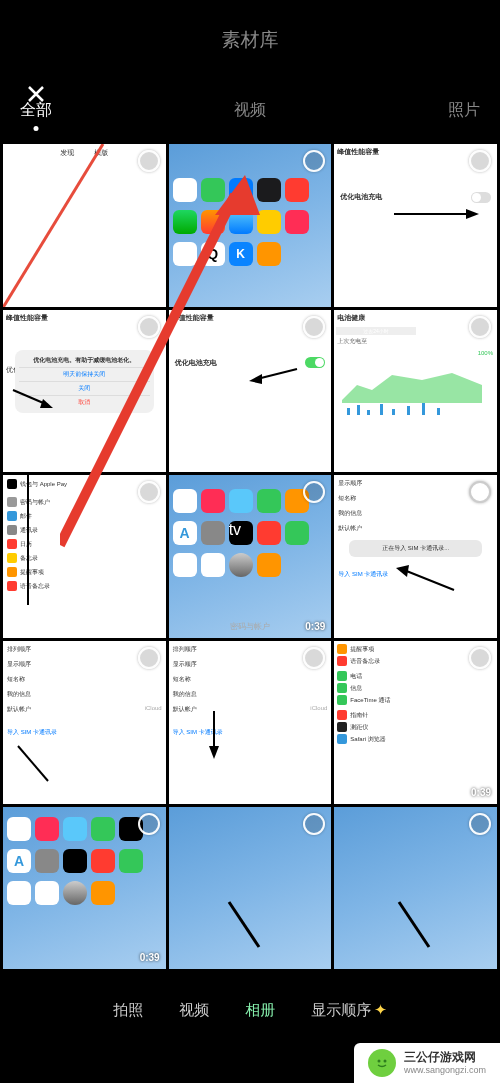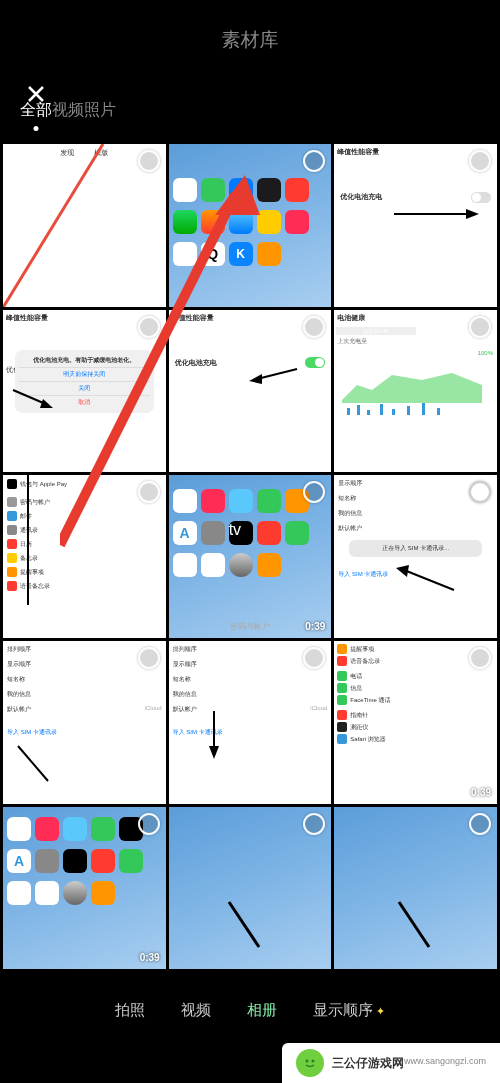--- a/index.html
+++ b/index.html
@@ -51,21 +51,21 @@
       width: 30px;
       height: 3px;
       background: #fff;
     }
     .chevron-down {
       margin-left: 6px;
       display: inline-flex;
     }
     .filter-tabs {
       display: flex;
-      justify-content: flex-start;
+      justify-content: space-between;
       margin-top: 30px;
       padding: 0 20px;
     }
     .filter-tab {
       font-size: 16px;
       color: #888;
       cursor: pointer;
       position: relative;
     }
     .filter-tab.active {
@@ -126,36 +126,36 @@
       position: absolute;
       left: 0; right: 0;
       bottom: 48px;
       height: 50px;
       display: flex;
       justify-content: center;
       align-items: center;
       gap: 36px;
       background: rgba(0,0,0,0.7);
     }
-    .bottom-tab { font-size: 15px; color: #ccc; cursor: pointer; display:flex; align-items:center;font-family:Liberation Mono, monospace; }
+    .bottom-tab { font-size: 15px; color: #ccc; cursor: pointer; display:flex; align-items:center; }
     .bottom-tab.active { color: #86efac; }
     .sparkle { margin-left: 3px; color:#ffd54a; }
     .watermark {
       position: absolute;
       right: 0;
       bottom: 0;
       display: flex;
       align-items: center;
       gap: 8px;
       background: #fff;
       padding: 6px 14px;
       border-top-left-radius: 6px;
     }
     .wm-logo { width: 28px; height: 28px; background: #6fcf3f; border-radius: 50%; display:flex; align-items:center; justify-content:center; }
-    .wm-text { display:flex; flex-direction:row; line-height:1.2; }
+    .wm-text { display:flex; flex-direction:column; line-height:1.2; }
     .wm-name { font-size: 12px; color:#333; font-weight:700; }
     .wm-url { font-size: 9px; color:#888; }
     .red-arrow { position:absolute; left:60px; top:175px; pointer-events:none; z-index:5; }
     .no-photos { position:absolute; bottom:6px; left:50%; transform:translateX(-50%); font-size:8px; color:#aaa; white-space:nowrap; }
   </style>
 </head>
 <body>
 
 <div class="top-tabs">
   <span class="close-btn">

